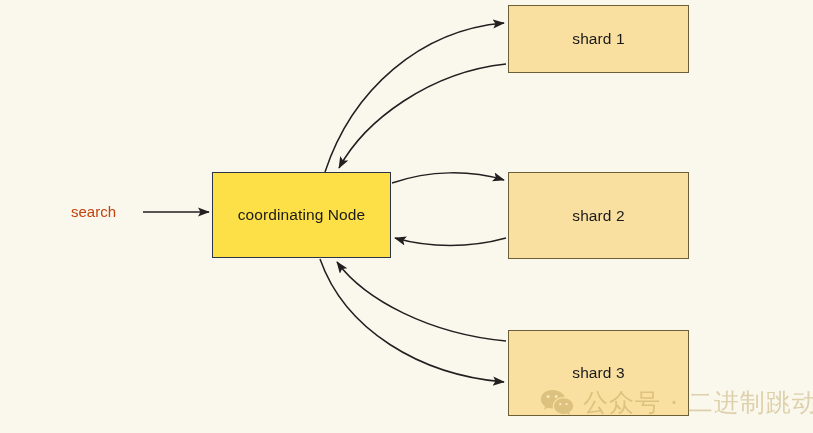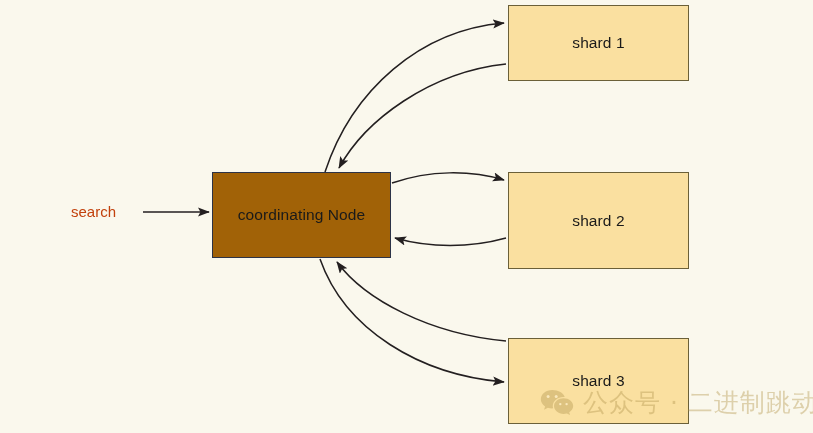--- a/index.html
+++ b/index.html
@@ -28,30 +28,30 @@
     justify-content: center;
     font-size: 15.5px;
     color: #1a1a1a;
     letter-spacing: 0.1px;
   }
   .node-coordinating {
     left: 212px;
     top: 172px;
     width: 179px;
     height: 86px;
-    background: #a16207;
+    background: #fde047;
     border: 1.3px solid #2c3347;
   }
   .node-shard {
     background: #fae0a0;
     border: 1.3px solid #6b6038;
   }
-  .shard-1 { left: 508px; top: 5px;   width: 181px; height: 76px; }
-  .shard-2 { left: 508px; top: 172px; width: 181px; height: 97px; }
-  .shard-3 { left: 508px; top: 330px; width: 181px; height: 86px; margin-top: 8px; }
+  .shard-1 { left: 508px; top: 5px;   width: 181px; height: 68px; }
+  .shard-2 { left: 508px; top: 172px; width: 181px; height: 87px; }
+  .shard-3 { left: 508px; top: 330px; width: 181px; height: 86px; }
 
   .edge-label {
     position: absolute;
     font-size: 15px;
     color: #c2410c;
     left: 71px;
     top: 203px;
     white-space: nowrap;
   }
 

